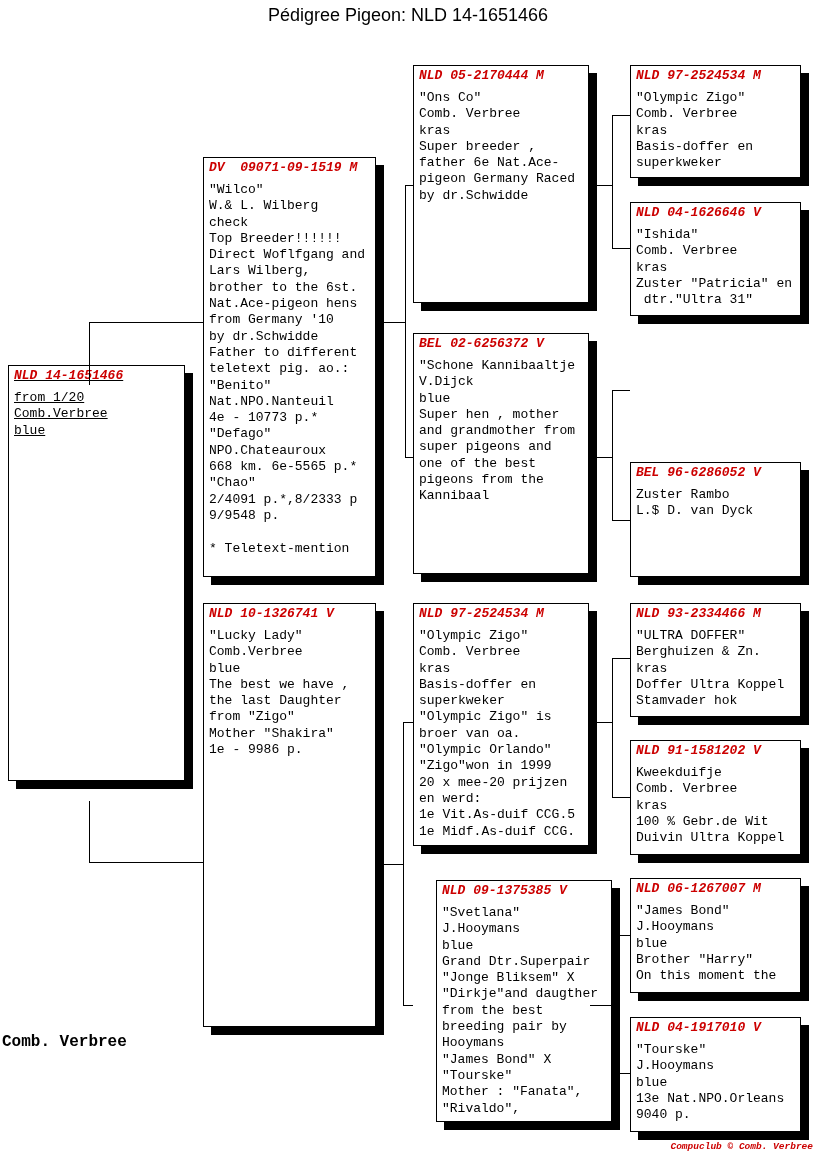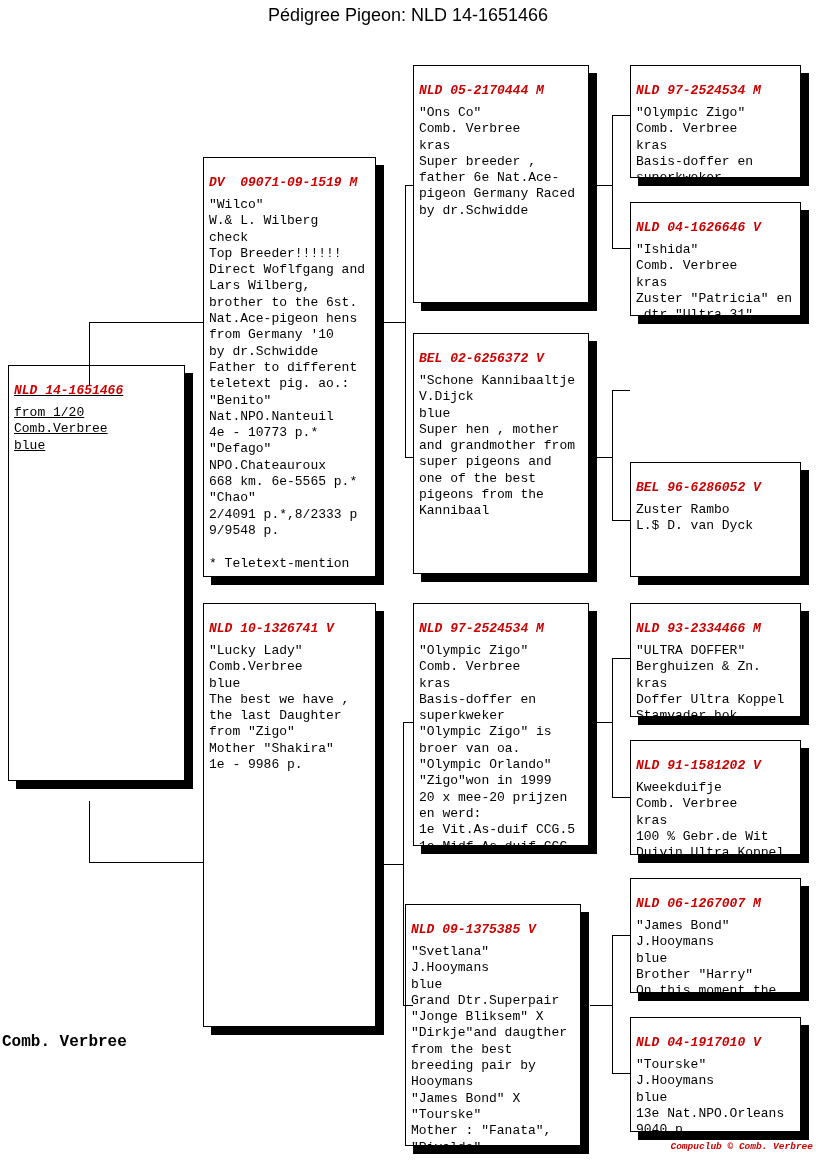--- a/index.html
+++ b/index.html
@@ -8,21 +8,21 @@
     font-family:"Liberation Mono","DejaVu Sans Mono",monospace;
     overflow:hidden; color:#000;
   }
   .title {
     position:absolute; top:5px; left:0; width:100%; text-align:center;
     font-family:"Liberation Sans","DejaVu Sans",sans-serif;
     font-size:18px; color:#000;
   }
   .pbox {
     position:absolute; background:#fff; border:1px solid #000;
-    box-shadow:8px 8px 0 0 #000; padding:17px 5px; box-sizing:border-box;
+    box-shadow:8px 8px 0 0 #000; padding:2px 5px; box-sizing:border-box;
     overflow:hidden;
   }
   .pbox-header {
     font-size:13px; font-weight:bold; font-style:italic;
     color:#cc0000; white-space:pre; line-height:16px;
   }
   .pbox-body {
     margin-top:6px; font-size:13px; line-height:16.3px;
     color:#000; white-space:pre;
   }
@@ -120,21 +120,21 @@
 superkweker
 "Olympic Zigo" is
 broer van oa.
 "Olympic Orlando"
 "Zigo"won in 1999
 20 x mee-20 prijzen
 en werd:
 1e Vit.As-duif CCG.5
 1e Midf.As-duif CCG.</div>
   </div>
-  <div class="pbox" style="left:405px; top:880px; width:176px; height:242px;margin-top:24px;">
+  <div class="pbox" style="left:436px; top:880px; width:176px; height:242px;">
     <div class="pbox-header">NLD 09-1375385 V</div>
     <div class="pbox-body">"Svetlana"
 J.Hooymans
 blue
 Grand Dtr.Superpair
 "Jonge Bliksem" X
 "Dirkje"and daugther
 from the best
 breeding pair by
 Hooymans

